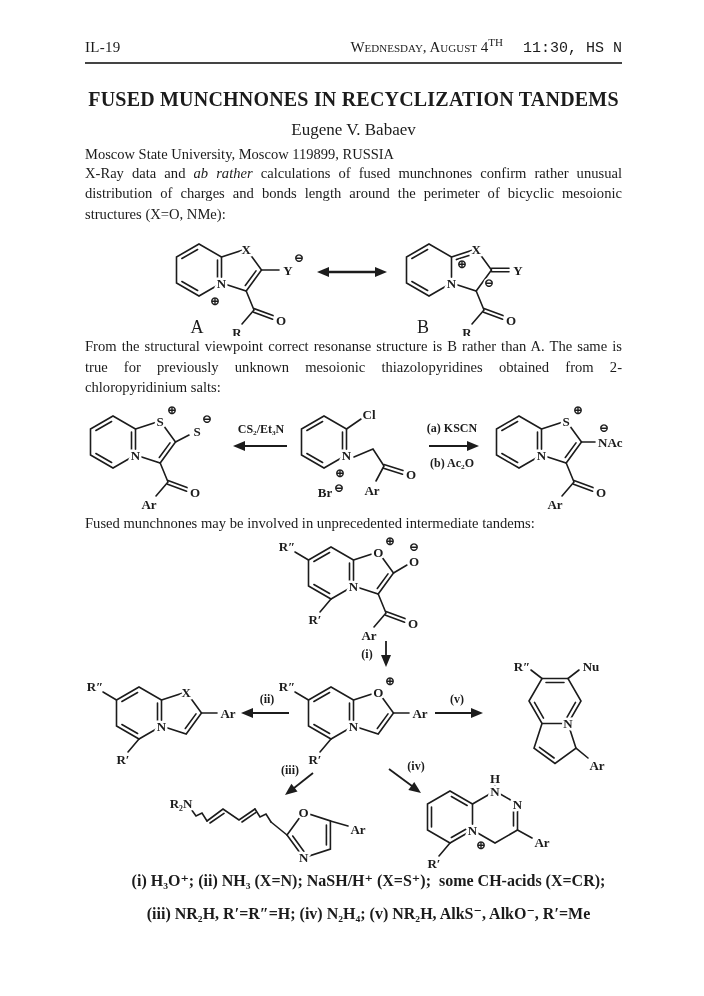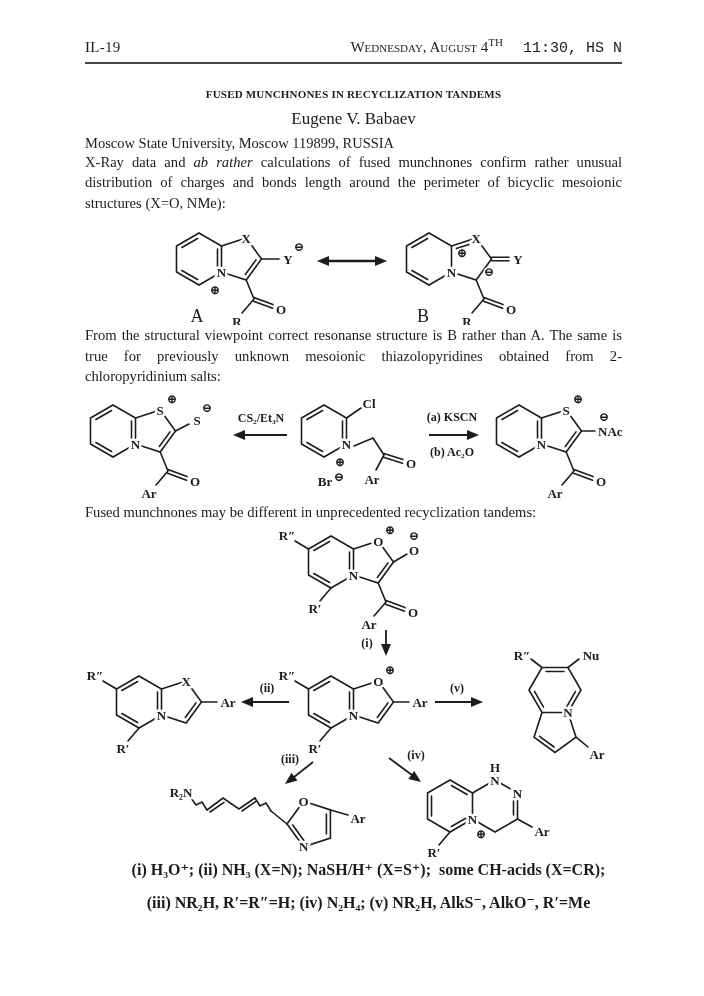--- a/index.html
+++ b/index.html
@@ -8,21 +8,21 @@
     padding:36px 82px 0 85px;overflow:hidden;position:relative;
     font-family:"Liberation Serif","DejaVu Serif",serif;color:#1b1b1b;
   }
   .hdr{display:flex;justify-content:space-between;align-items:baseline;
        border-bottom:2.5px solid #444;padding-bottom:5px;font-size:15px;}
   .hdr .code{letter-spacing:.3px;}
   .hdr .right{white-space:nowrap;}
   .sc{font-variant:small-caps;}
   .supth{font-size:11px;vertical-align:6px;letter-spacing:0;}
   .timeroom{margin-left:20px;font-family:Liberation Mono, monospace;}
-  .title{text-align:center;font-weight:bold;font-size:11px;margin-top:24px;letter-spacing:.2px;}
+  .title{text-align:center;font-weight:bold;font-size:20px;margin-top:24px;letter-spacing:.2px;}
   .author{text-align:center;font-size:17px;margin-top:9px;}
   .affil{text-align:left;font-size:14.5px;margin-top:6px;}
   p.body{font-size:14.6px;line-height:1.4;text-align:justify;margin:0;}
   .p1{margin-top:18px;}
   .p2{margin-top:0;}
   .p3{margin-top:4px;text-align:left;}
   .p4{margin-top:12px;}
   .fig{display:block;}
   .s1{margin:2px auto 0;}
   .s2{margin:2px 0 0 -4px;}
@@ -163,21 +163,21 @@
       <text class="atom" x="77.2" y="19">S</text>
       <text class="chg" x="89" y="7">⊕</text>
       <text class="atom atomL bold" x="109" y="40">NAc</text>
       <text class="chg" x="115" y="25">⊖</text>
       <text class="atom" x="52.5" y="53">N</text>
       <text class="atom" x="112" y="90">O</text>
       <text class="atom bold" x="66" y="102">Ar</text>
     </g>
   </svg>
 
-  <p class="body p3">Fused munchnones may be different in unprecedented recyclization tandems:</p>
+  <p class="body p3">Fused munchnones may be involved in unprecedented intermediate tandems:</p>
 
   <svg class="fig s3" width="545" height="338" viewBox="0 0 545 338">
 
     <g transform="translate(218,0)">
       <g>
         <path class="bond" d="M30 14 L52.5 27 L52.5 53 L30 66 L7.5 53 L7.5 27 Z"></path>
         <path class="bond" d="M52.5 27 L77.2 19 L92.5 40 L77.2 61 L52.5 53"></path>
         <path class="bond" d="M12.9 28.5 L28.6 19.5 M28.6 60.5 L12.9 51.5 M48.5 30 L48.5 50 M87 40.9 L76.3 55.5"></path>
         <path class="bond" d="M7.5 27 L-6 19 M30 66 L19 79"></path>
         <path class="bond" d="M92.5 40 L106 32"></path>

